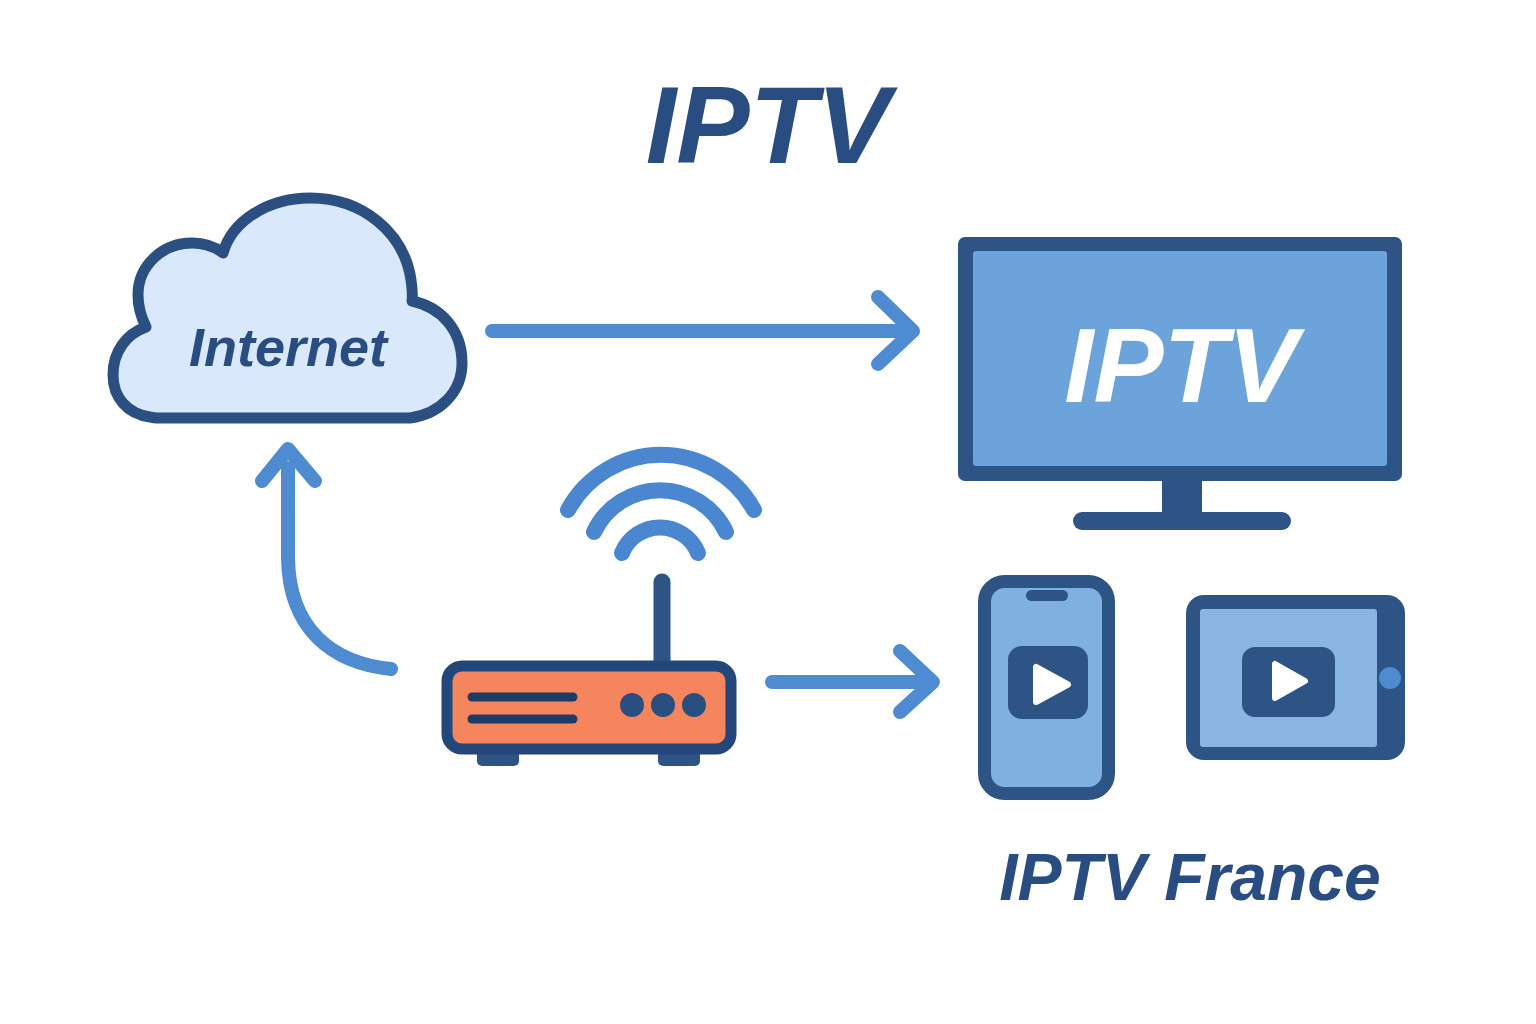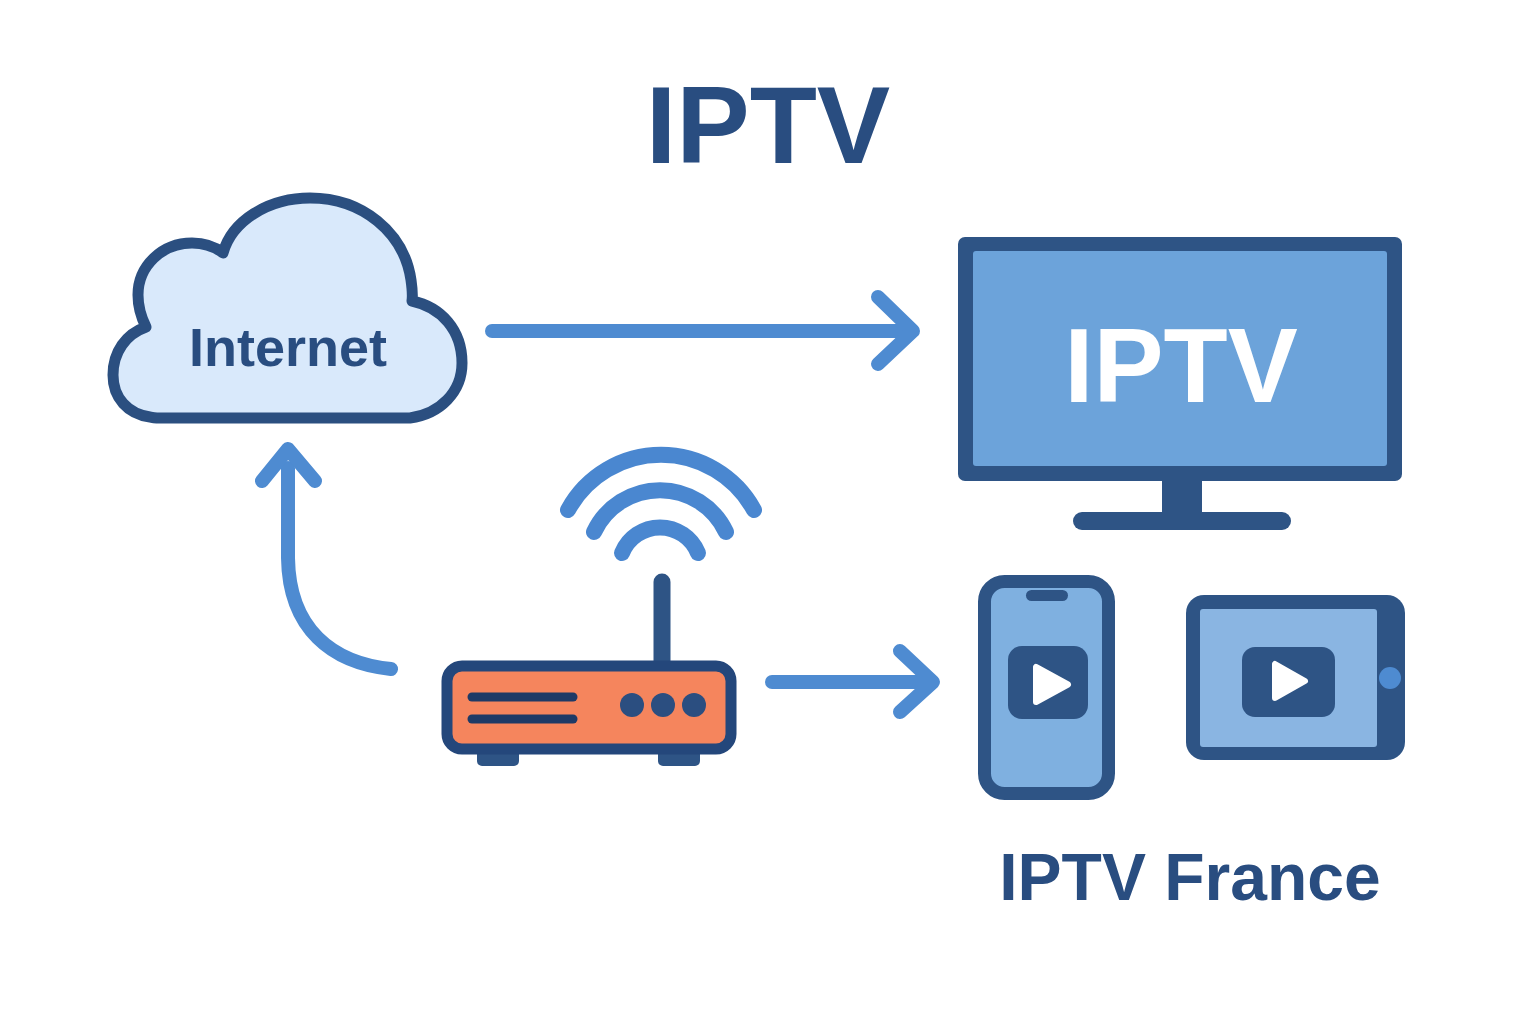--- a/index.html
+++ b/index.html
@@ -4,21 +4,21 @@
 <style>
   html, body {
     margin: 0;
     padding: 0;
     width: 1536px;
     height: 1024px;
     background: var(--background, #ffffff);
     overflow: hidden;
     font-family: "Liberation Sans", sans-serif;
   }
-  .canvas { position: relative; width: 1536px; height: 1024px; }
+  .canvas { position: relative; width: 1536px; height: 1024px; font-style: italic; }
   svg { position: absolute; top: 0; left: 0; }
 
   
   .diagram-title {
     fill: var(--navy-text, #294d80);
     font-family: "Liberation Sans", sans-serif;
     font-weight: 700;
     font-size: 110px;
     text-anchor: middle;
   }

